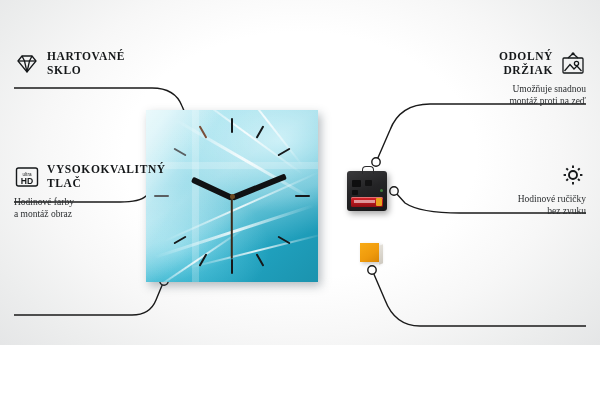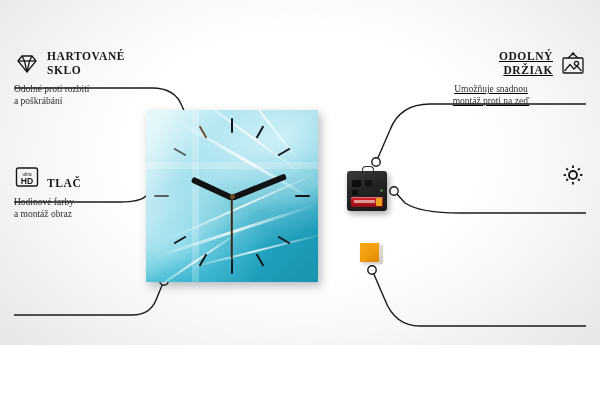--- a/index.html
+++ b/index.html
@@ -28,30 +28,30 @@
     font-family:"Liberation Serif",serif;
     font-weight:700;font-size:11.5px;letter-spacing:.6px;
     color:#15181a;line-height:13.5px;text-transform:uppercase;
   }
   .feat.right .ttl{text-align:right;}
   .desc{
     font-family:"Liberation Serif",serif;
     font-size:9.5px;line-height:11.5px;color:#2a2d2f;
     margin-top:7px;
   }
-  .feat.right .desc{text-align:center;}
+  .feat.right .desc{text-align:right;}
   .ico{width:26px;height:24px;flex:0 0 26px;}
   .ico svg{display:block;width:26px;height:24px;}
 
   
   #f-glass{left:14px;top:50px;}
   #f-print{left:14px;top:163px;}
   #f-edges{left:14px;top:277px;}
   
-  #f-holder{left:396px;top:50px;text-decoration:underline;}
+  #f-holder{left:396px;top:50px;}
   #f-mech{left:396px;top:163px;}
   #f-foam{left:386px;top:277px;width:200px;}
 
   
   #clock{
     position:absolute;left:146px;top:110px;width:172px;height:172px;
     box-shadow:3px 4px 9px rgba(40,60,70,.34);
     overflow:hidden;
     background:
       linear-gradient(128deg, rgba(255,255,255,.55) 0%, rgba(255,255,255,0) 26%),
@@ -184,37 +184,33 @@
               <path d="M8 4 L10.5 9 L13 20"></path>
               <path d="M18 4 L15.5 9 L13 20"></path>
         </g>
           </svg>
       </span>
       <span class="ttl">
         <span>HARTOVANÉ</span><br>
         <span>SKLO</span>
       </span>
     </div>
-    <div class="desc">
-      <span>Odolné proti rozbití</span><br>
-      <span>a poškrábání</span>
-    </div>
   </div>
 
   <div class="feat left" id="f-print">
     <div class="head">
       <span class="ico">
         <svg viewBox="0 0 26 24">
           <rect x="2.5" y="3" width="21" height="18" rx="2" fill="none" stroke="#15181a" stroke-width="1.4"></rect>
           <text x="13" y="10.5" text-anchor="middle" font-family="Liberation Sans, sans-serif" font-size="4.6" fill="#15181a">ultra</text>
           <text x="13" y="18.5" text-anchor="middle" font-family="Liberation Sans, sans-serif" font-size="8.6" font-weight="bold" fill="#15181a">HD</text>
         </svg>
       </span>
       <span class="ttl">
-        <br>
+        <span>VYSOKOKVALITNÝ</span><br>
         <span>TLAČ</span>
       </span>
     </div>
     <div class="desc">
       <span>Hodinové farby</span><br>
       <span>a montáž obraz</span>
     </div>
   </div>
 
 
@@ -254,18 +250,22 @@
           <path d="M3.6 12 h2.4"></path>
               <path d="M20 12 h2.4"></path>
           <path d="M6.3 5.3 l1.7 1.7"></path>
               <path d="M18 16 l1.7 1.7"></path>
           <path d="M19.7 5.3 l-1.7 1.7"></path>
               <path d="M8 16 l-1.7 1.7"></path>
         </g>
           </svg>
       </span>
     </div>
+    <div class="desc">
+      <span>Hodinové ručičky</span><br>
+      <span>bez zvuku</span>
+    </div>
   </div>
 
   <div class="feat right" id="f-foam">
   </div>
 
 </div>
 
 </body></html>

